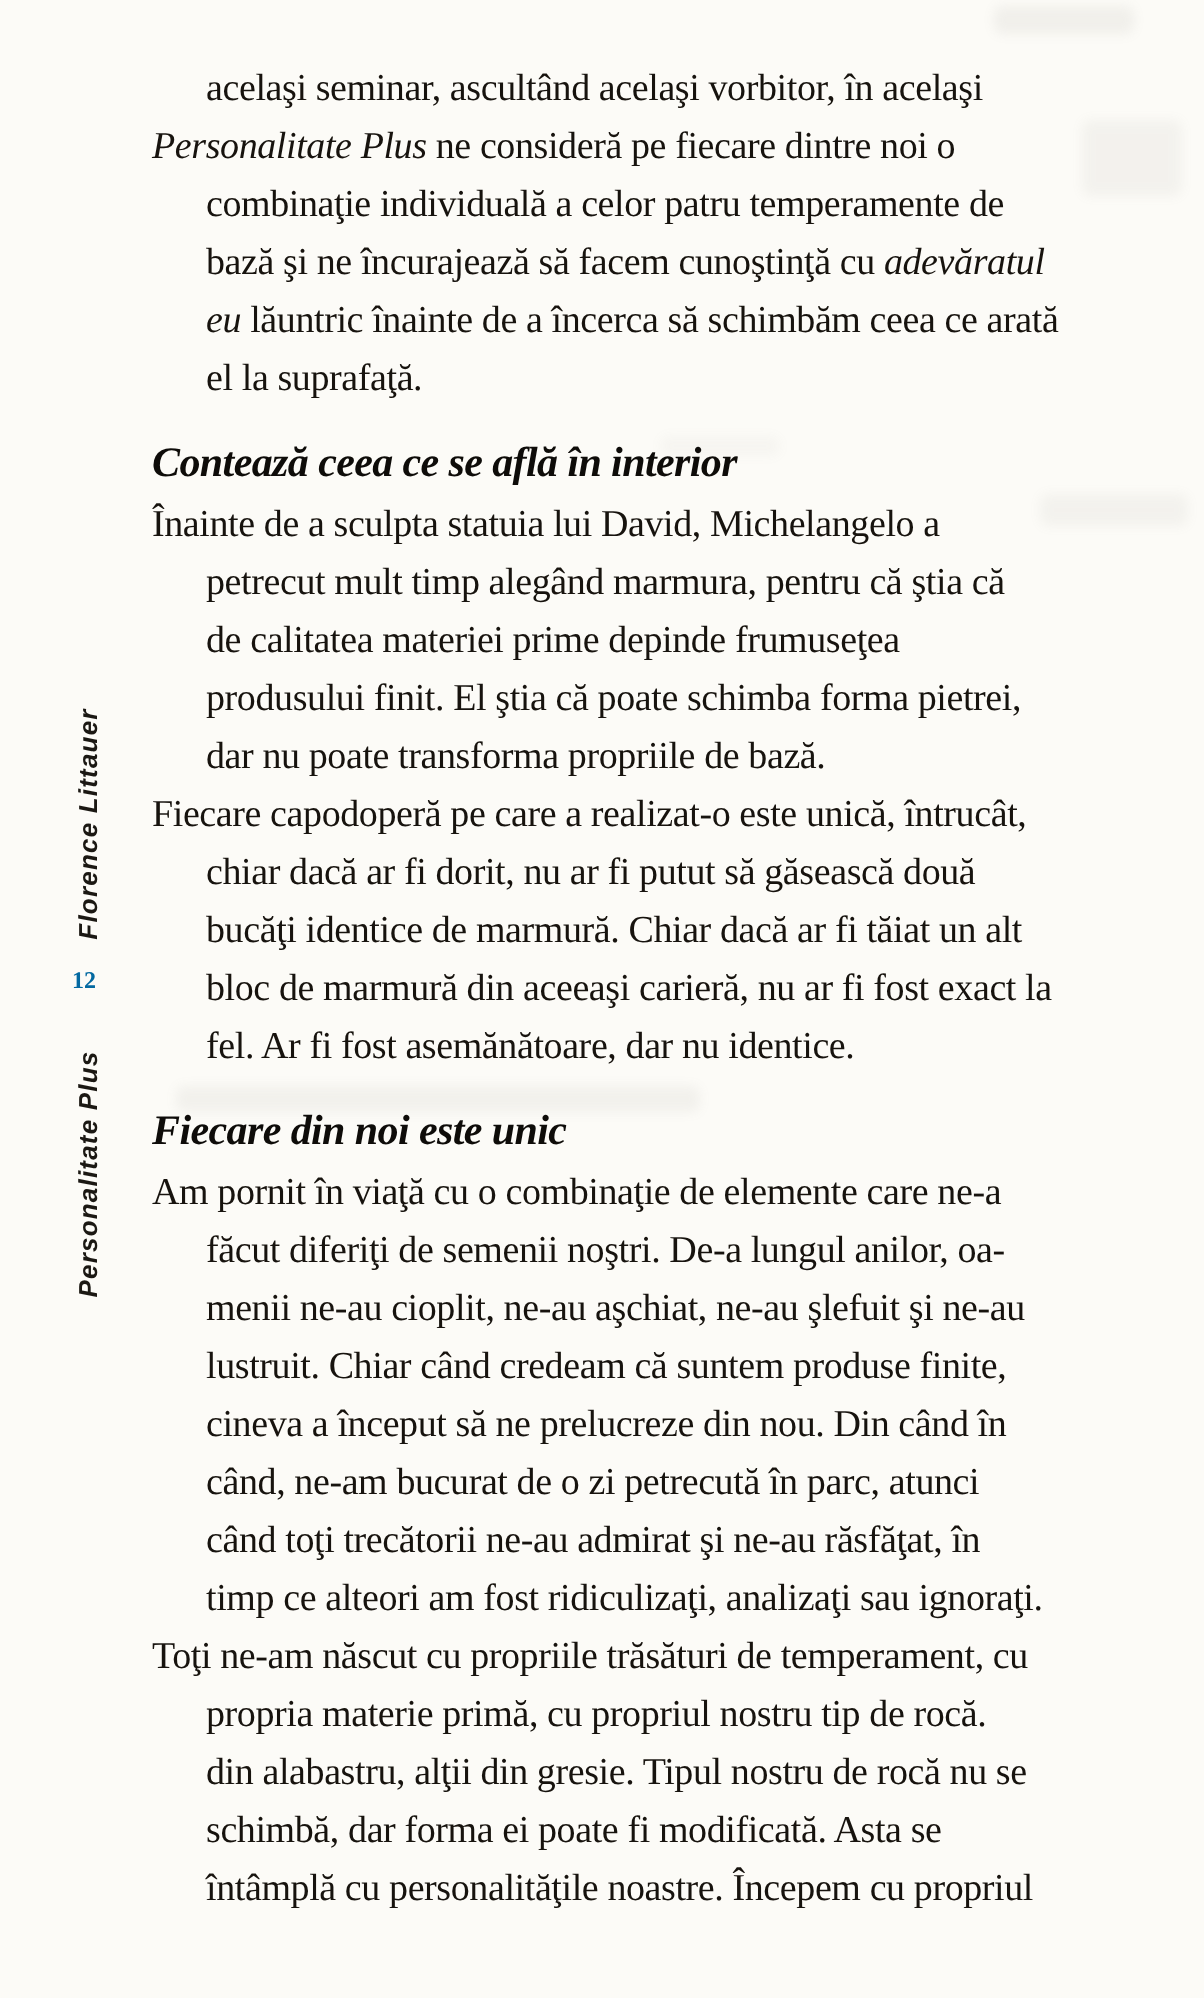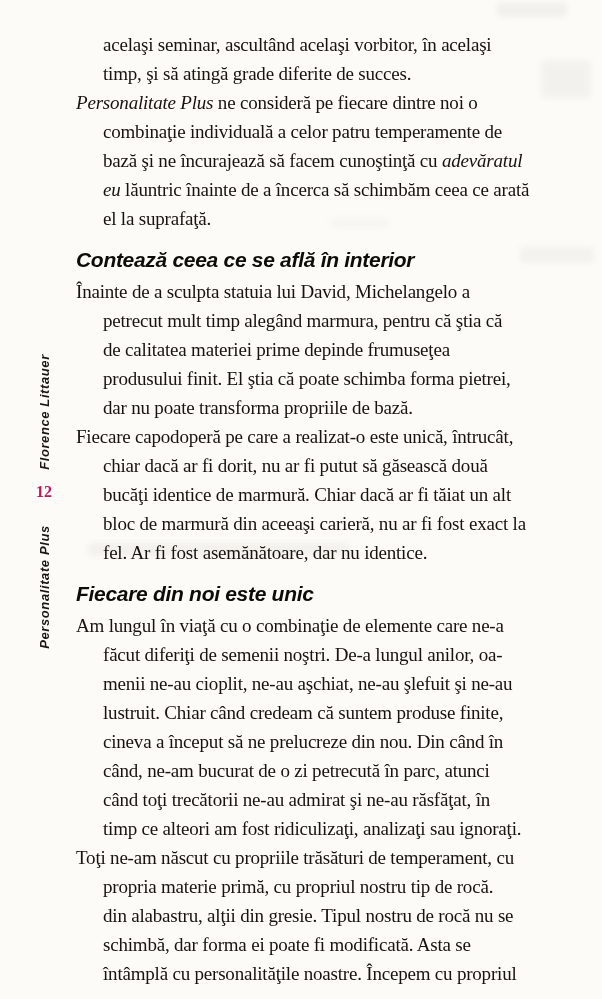--- a/index.html
+++ b/index.html
@@ -18,21 +18,21 @@
     width: 520px;
     font-size: 19px;
     line-height: 29px;
     letter-spacing: -0.2px;
   }
   .para { margin: 0; }
   .line { padding-left: 27px; white-space: nowrap; }
   .line.flush { padding-left: 0; }
   .it { font-style: italic; }
   .heading {
-    font-family: Liberation Sans, sans-serif;
+    font-family: Liberation Serif, serif;
     font-style: italic;
     font-weight: 700;
     font-size: 21px;
     line-height: 30px;
     margin: 12px 0 2px 0;
     letter-spacing: -0.3px;
     color: #0e0c09;
     white-space: nowrap;
   }
   
@@ -48,22 +48,22 @@
     letter-spacing: 0.6px;
     color: #1b1813;
   }
   .vl-author { top: 412px; }
   .vl-title  { top: 587px; }
   .page-number {
     position: absolute;
     left: 36px; top: 483px;
     font-family: "Liberation Serif", serif;
     font-weight: 700;
-    font-size: 16px;
-    color: #be185d;
+    font-size: 12px;
+    color: #0369a1;
   }
   
   .artifact {
     position: absolute;
     background: #8f8d84;
     opacity: 0.10;
     filter: blur(3px);
     border-radius: 4px;
     pointer-events: none;
   }
@@ -84,21 +84,20 @@
 
 <div class="vertical-label vl-author">Florence Littauer</div>
 
 <div class="page-number">12</div>
 
 <div class="vertical-label vl-title">Personalitate Plus</div>
 
 <div class="page-content">
     <div class="para continued">
       <div class="line"><span>acelaşi seminar, ascultând acelaşi vorbitor, în acelaşi</span></div>
-      <div class="line"><span>timp, şi să atingă grade diferite de succes.</span></div>
     </div>
     <div class="para">
       <div class="line flush"><span class="it">Personalitate Plus</span><span> ne consideră pe fiecare dintre noi o</span></div>
       <div class="line"><span>combinaţie individuală a celor patru temperamente de</span></div>
       <div class="line"><span>bază şi ne încurajează să facem cunoştinţă cu </span><span class="it">adevăratul</span></div>
       <div class="line"><span class="it">eu</span><span> lăuntric înainte de a încerca să schimbăm ceea ce arată</span></div>
       <div class="line"><span>el la suprafaţă.</span></div>
     </div>
     <div class="heading">Contează ceea ce se află în interior</div>
     <div class="para">
@@ -110,21 +109,21 @@
     </div>
     <div class="para">
       <div class="line flush"><span>Fiecare capodoperă pe care a realizat-o este unică, întrucât,</span></div>
       <div class="line"><span>chiar dacă ar fi dorit, nu ar fi putut să găsească două</span></div>
       <div class="line"><span>bucăţi identice de marmură. Chiar dacă ar fi tăiat un alt</span></div>
       <div class="line"><span>bloc de marmură din aceeaşi carieră, nu ar fi fost exact la</span></div>
       <div class="line"><span>fel. Ar fi fost asemănătoare, dar nu identice.</span></div>
     </div>
     <div class="heading">Fiecare din noi este unic</div>
     <div class="para">
-      <div class="line flush"><span>Am lungul în viaţă cu o combinaţie de elemente care ne-a</span></div>
+      <div class="line flush"><span>Am pornit în viaţă cu o combinaţie de elemente care ne-a</span></div>
       <div class="line"><span>făcut diferiţi de semenii noştri. De-a lungul anilor, oa-</span></div>
       <div class="line"><span>menii ne-au cioplit, ne-au aşchiat, ne-au şlefuit şi ne-au</span></div>
       <div class="line"><span>lustruit. Chiar când credeam că suntem produse finite,</span></div>
       <div class="line"><span>cineva a început să ne prelucreze din nou. Din când în</span></div>
       <div class="line"><span>când, ne-am bucurat de o zi petrecută în parc, atunci</span></div>
       <div class="line"><span>când toţi trecătorii ne-au admirat şi ne-au răsfăţat, în</span></div>
       <div class="line"><span>timp ce alteori am fost ridiculizaţi, analizaţi sau ignoraţi.</span></div>
     </div>
     <div class="para">
       <div class="line flush"><span>Toţi ne-am născut cu propriile trăsături de temperament, cu</span></div>

